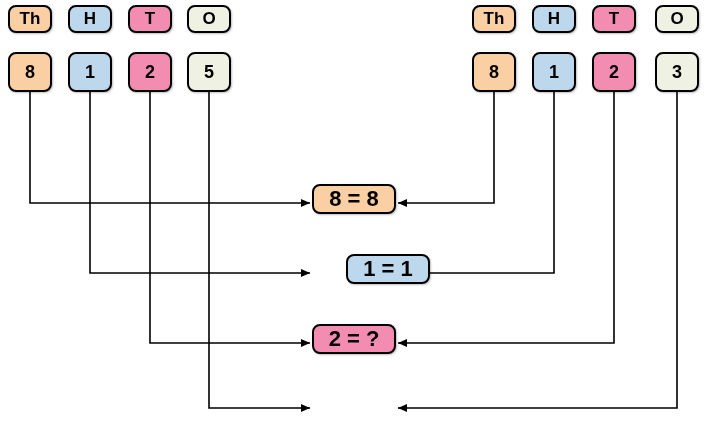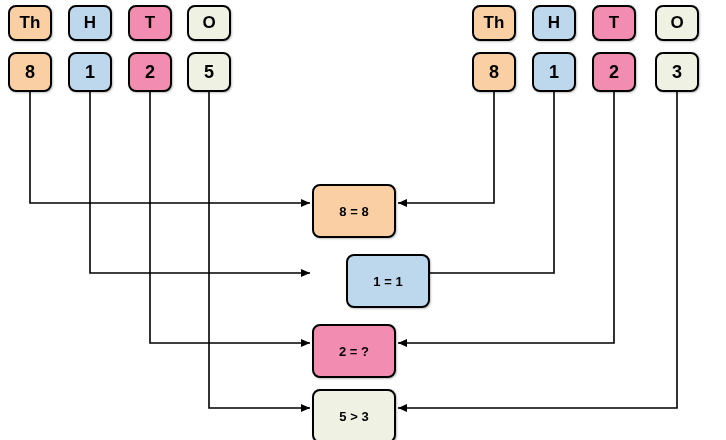--- a/index.html
+++ b/index.html
@@ -20,23 +20,23 @@
       box-sizing: border-box;
       border: 2px solid #000;
       border-radius: 8px;
       display: flex;
       align-items: center;
       justify-content: center;
       font-weight: bold;
       color: #000;
       box-shadow: 1px 1px 2px rgba(0,0,0,0.25);
     }
-    .hdr   { width: 44px; height: 36px; font-size: 17px; }
+    .hdr   { width: 44px; height: 28px; font-size: 17px; }
     .digit { width: 44px; height: 40px; font-size: 18px; }
-    .cmp   { width: 84px; height: 54px; font-size: 13px; }
+    .cmp   { width: 84px; height: 30px; font-size: 22px; }
     .c-th { background: #FBCFA4; }
     .c-h  { background: #BDD8EC; }
     .c-t  { background: #F28CB0; }
     .c-o  { background: #EFF1E3; }
     svg.wires {
       position: absolute;
       left: 0; top: 0;
       width: 726px; height: 440px;
       pointer-events: none;
     }
@@ -83,15 +83,14 @@
   <div class="box hdr c-o" style="left:655px; top:5px;">O</div>
 
   <div class="box digit c-th" style="left:472px; top:52px;">8</div>
   <div class="box digit c-h" style="left:532px; top:52px;">1</div>
   <div class="box digit c-t" style="left:592px; top:52px;">2</div>
   <div class="box digit c-o" style="left:655px; top:52px;">3</div>
 
   <div class="box cmp c-th" style="left:312px; top:184px;">8 = 8</div>
   <div class="box cmp c-h" style="left:312px; top:254px;margin-left:34px;">1 = 1</div>
   <div class="box cmp c-t" style="left:312px; top:324px;">2 = ?</div>
-  <div class="box cmp c-o" style="left:312px; top:389px;">5 &gt; 3</div>
 
 </div>
 
 </body></html>

